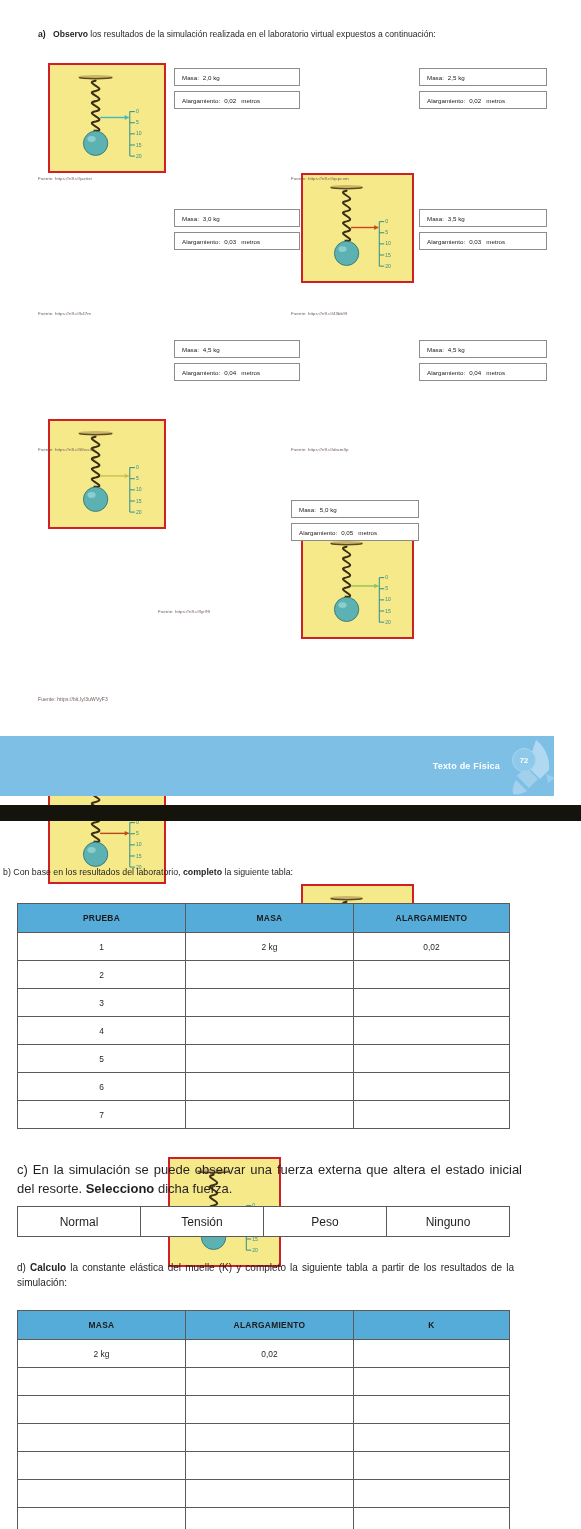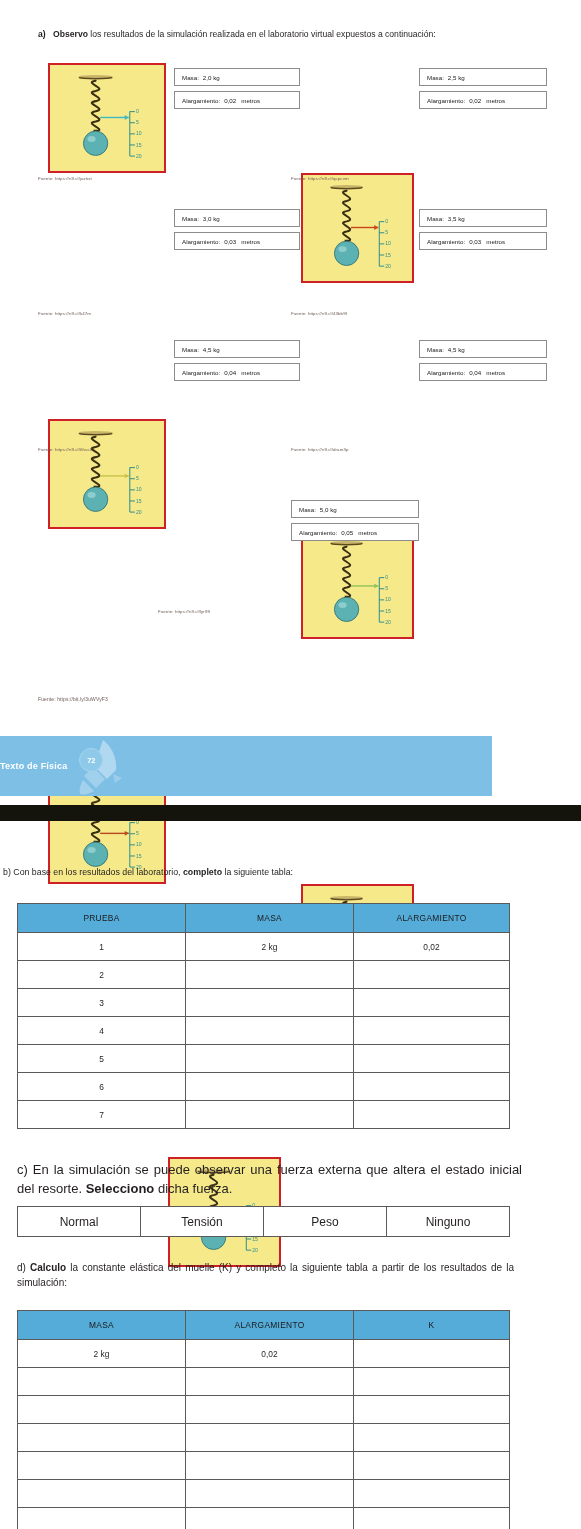--- a/index.html
+++ b/index.html
@@ -35,43 +35,43 @@
   .vbox{
     position:absolute;border:1px solid #8c8c8c;background:#ffffff;
     box-sizing:border-box;display:flex;align-items:center;
     font-size:6.2px;color:#1a1a1a;padding-left:7px;white-space:nowrap;
   }
   .vbox .lbl{margin-right:4px;}
   .vbox .val{margin-right:5px;}
 
   
   .footer-band{
-    position:absolute;left:0;width:492px;background:#7ebfe6;
-    display:flex;align-items:center;
+    position:absolute;left:0;width:554px;background:#7ebfe6;
+    display:flex;align-items:center;justify-content:flex-end;
     overflow:hidden;
   }
   .footer-title{
     font-size:9px;font-weight:bold;color:#ffffff;
     letter-spacing:.2px;margin-right:8px;z-index:2;
   }
   .page-num-wrap{position:relative;width:46px;height:100%;z-index:2;}
   .page-num{
     position:absolute;left:4px;top:12px;width:22px;height:22px;
     border-radius:50%;background:#8fc9ea;border:1px solid #a6d4ee;
     display:flex;align-items:center;justify-content:center;
     font-size:7.5px;font-weight:bold;color:#ffffff;
   }
   .rocket{position:absolute;right:-4px;top:2px;opacity:.45;}
   .black-band{position:absolute;left:0;width:581px;background:#14140d;}
 
   
   .tbl{position:absolute;border-collapse:collapse;table-layout:fixed;}
   .tbl th{
     background:#56acd9;border:1px solid #5a5a5a;
-    font-size:8.4px;font-weight:normal;color:#1a1a1a;
+    font-size:8.4px;font-weight:bold;color:#1a1a1a;
     text-align:center;height:26px;letter-spacing:.3px;
   }
   .tbl td{
     border:1px solid #5a5a5a;background:#ffffff;
     font-size:8.4px;color:#231f20;text-align:center;height:25px;
   }
   .opts{position:absolute;border-collapse:collapse;table-layout:fixed;}
   .opts td{
     border:1px solid #5a5a5a;background:#ffffff;
     font-size:12px;color:#231f20;text-align:center;height:27px;

